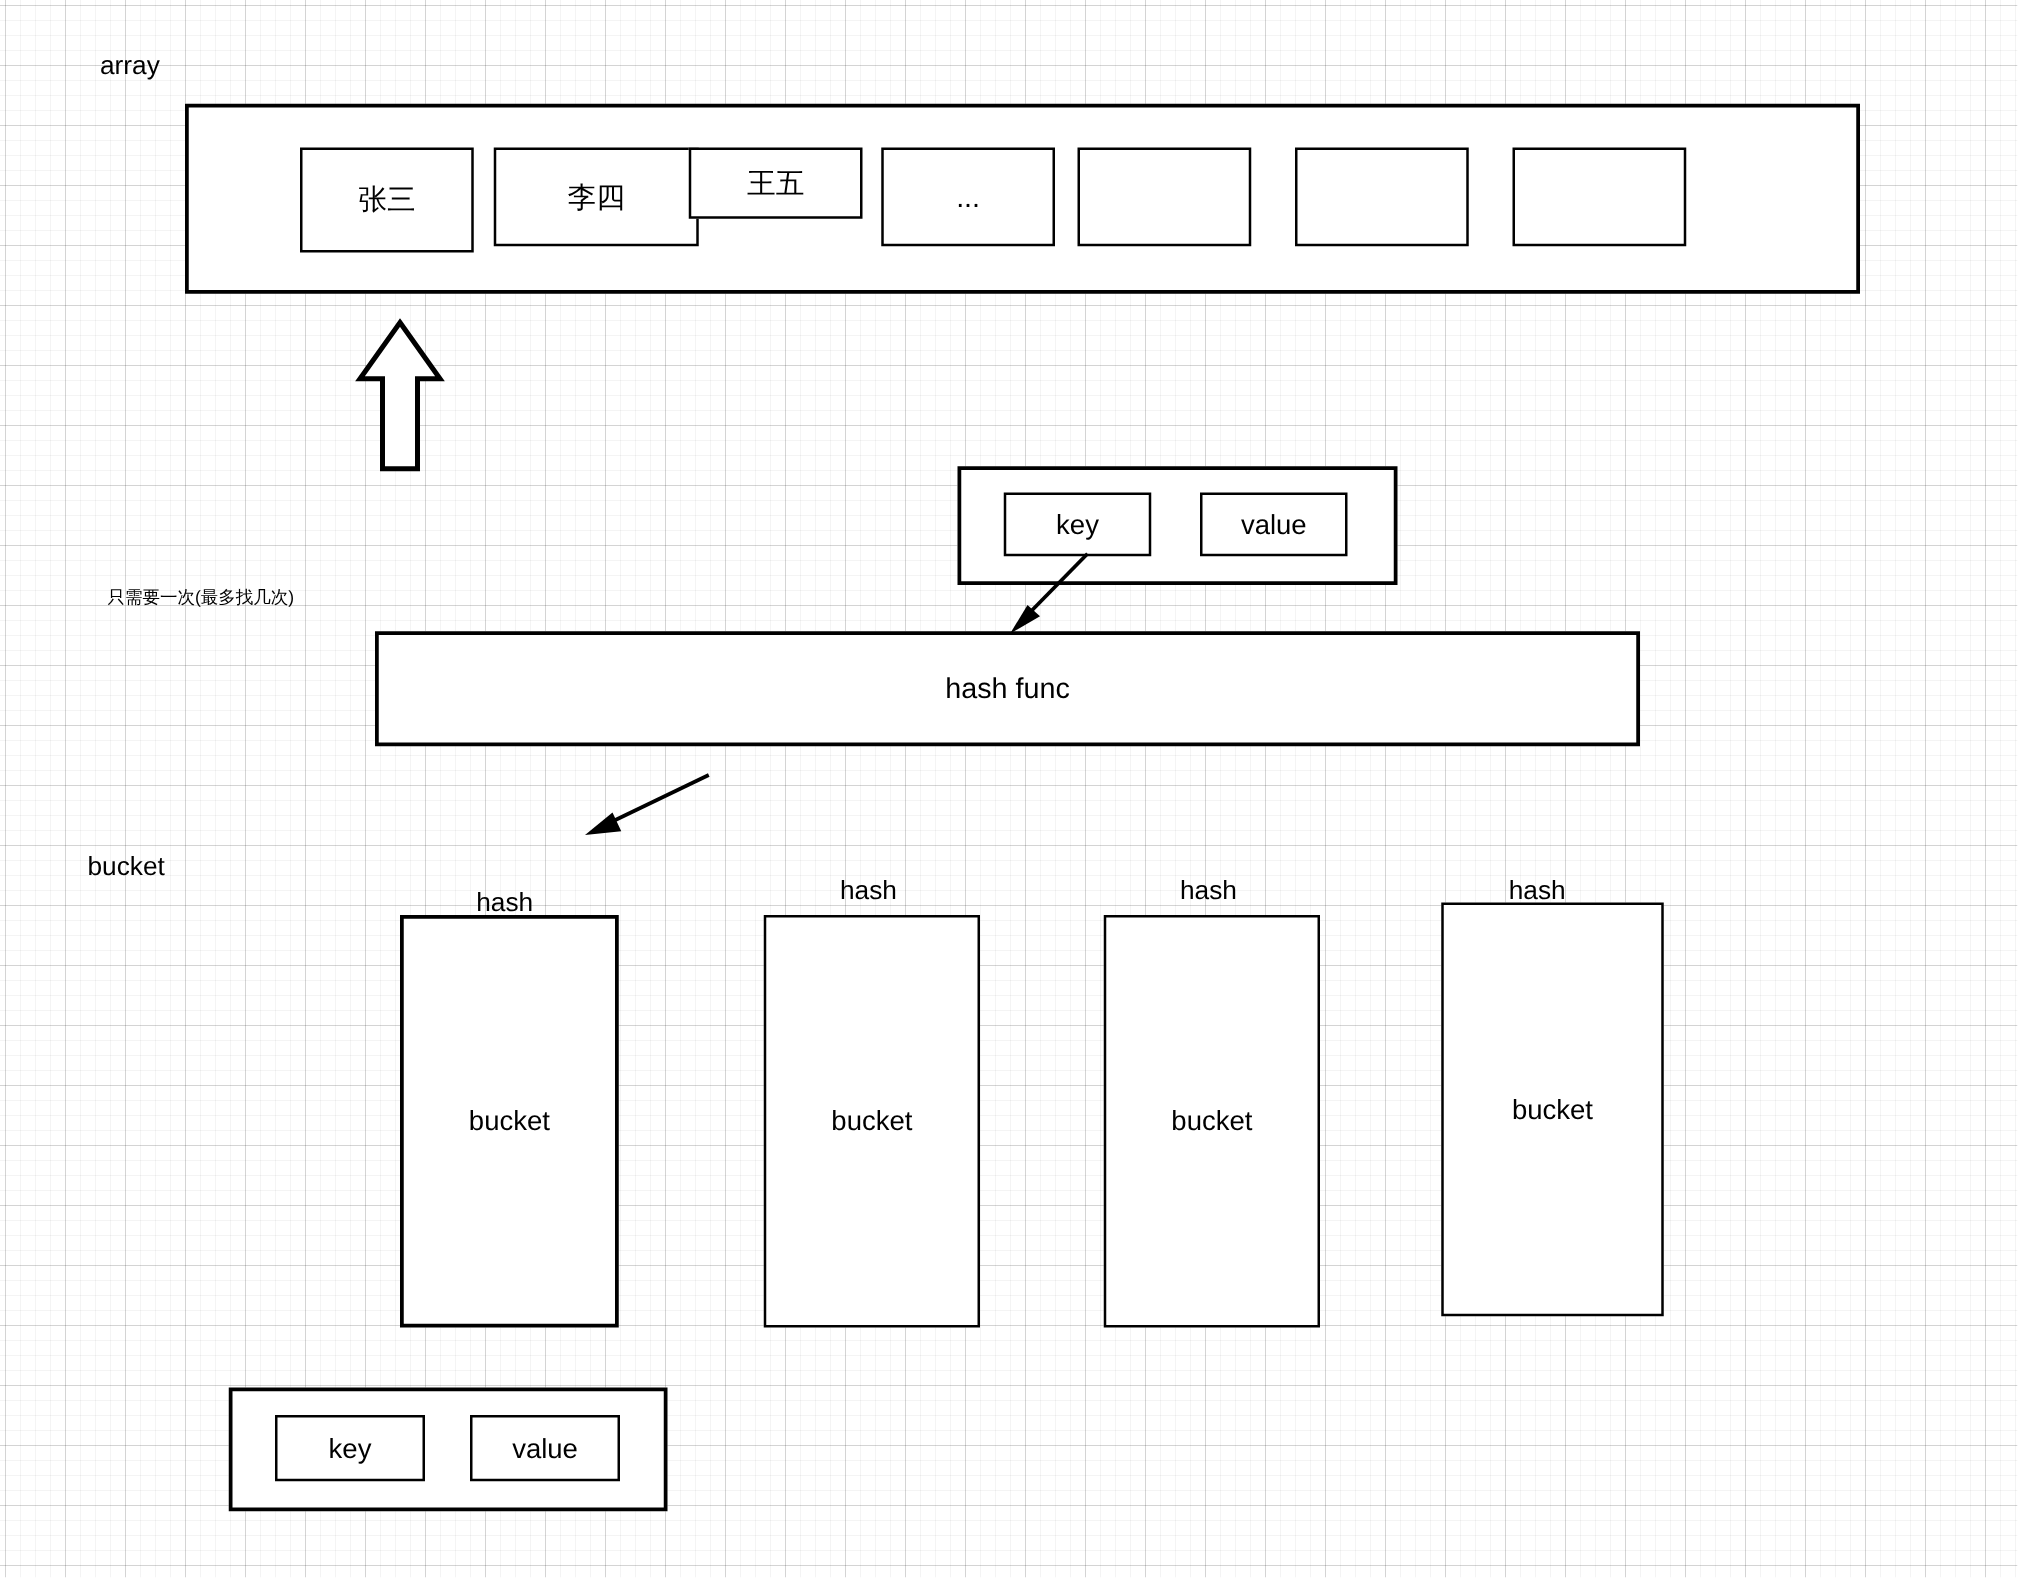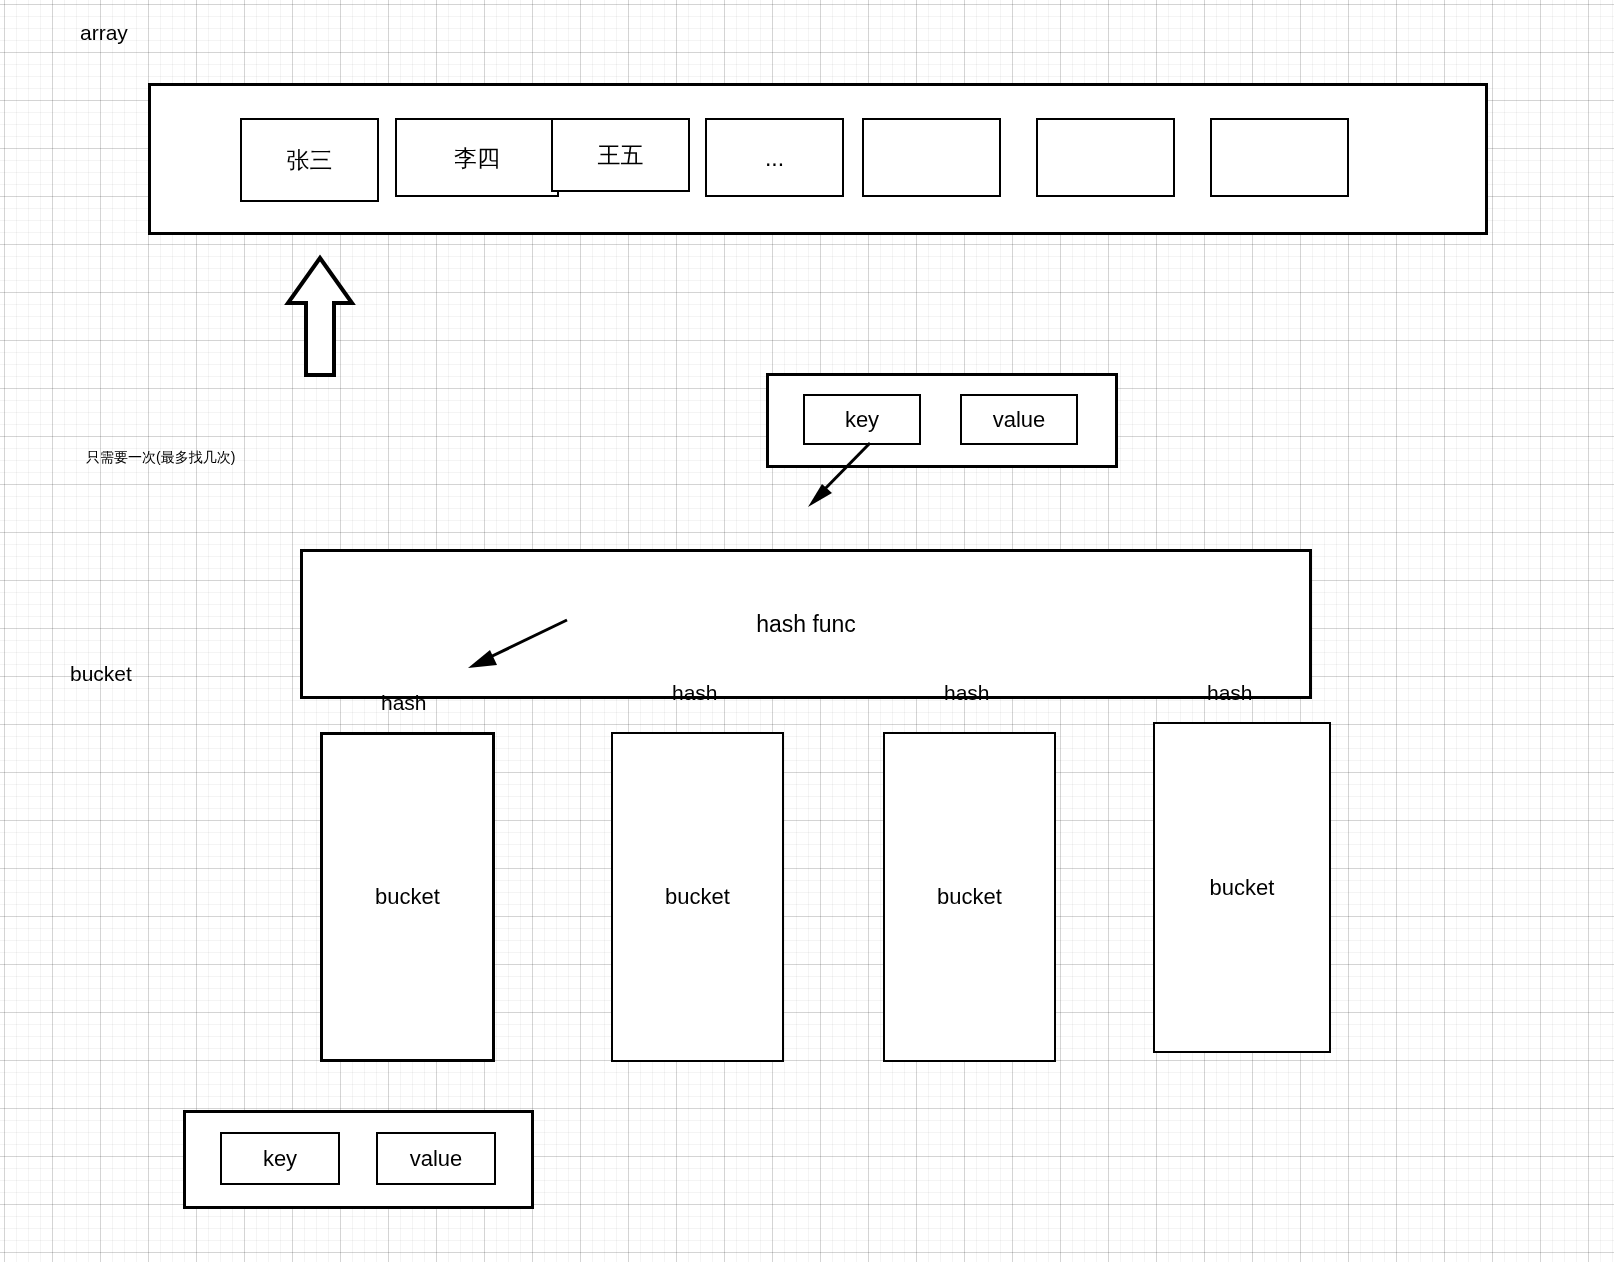--- a/index.html
+++ b/index.html
@@ -22,20 +22,21 @@
     overflow: hidden;
     font-family: "Liberation Sans", "DejaVu Sans", sans-serif;
     color: #000000;
   }
   .lbl {
     position: absolute;
     font-size: 21px;
     line-height: 1;
     white-space: nowrap;
     color: #000;
+    margin-top: 20px;
   }
   .box {
     position: absolute;
     box-sizing: border-box;
     border: 3px solid #000000;
     background: #ffffff;
   }
   .box-thin {
     position: absolute;
     box-sizing: border-box;
@@ -80,21 +81,21 @@
   <div class="lbl" style="left:80px; top:22px;">array</div>
 
   <div class="box" style="left:148px; top:83px; width:1340px; height:152px;"></div>
 
   <div class="box-thin" style="left:240px; top:118px; width:139px; height:84px;">
     <div class="cell-text">张三</div>
   </div>
   <div class="box-thin" style="left:395px; top:118px; width:164px; height:79px;">
     <div class="cell-text">李四</div>
   </div>
-  <div class="box-thin" style="left:551px; top:118px; width:139px; height:74px;">
+  <div class="box-thin" style="left:551px; top:118px; width:139px; height:57px;">
     <div class="cell-text">王五</div>
   </div>
   <div class="box-thin" style="left:705px; top:118px; width:139px; height:79px;">
     <div class="cell-text">...</div>
   </div>
   <div class="box-thin" style="left:862px; top:118px; width:139px; height:79px;">
     <div class="cell-text"></div>
   </div>
   <div class="box-thin" style="left:1036px; top:118px; width:139px; height:79px;">
     <div class="cell-text"></div>
@@ -106,21 +107,21 @@
   <div class="lbl" style="left:86px; top:450px; font-size:14px;">只需要一次(最多找几次)</div>
 
   <div class="box" style="left:766px; top:373px; width:352px; height:95px;"></div>
   <div class="box-thin" style="left:803px; top:394px; width:118px; height:51px;">
     <div class="center-text">key</div>
   </div>
   <div class="box-thin" style="left:960px; top:394px; width:118px; height:51px;">
     <div class="center-text">value</div>
   </div>
 
-  <div class="box" style="left:300px; top:505px; width:1012px; height:150px;margin-top:44px;">
+  <div class="box" style="left:300px; top:505px; width:1012px; height:92px;">
     <div class="center-text" style="font-size:23px;">hash func</div>
   </div>
 
   <div class="lbl" style="left:70px; top:663px;">bucket</div>
 
   <div class="lbl" style="left:381px; top:692px;">hash</div>
   <div class="lbl" style="left:672px; top:682px;">hash</div>
   <div class="lbl" style="left:944px; top:682px;">hash</div>
   <div class="lbl" style="left:1207px; top:682px;">hash</div>
 

